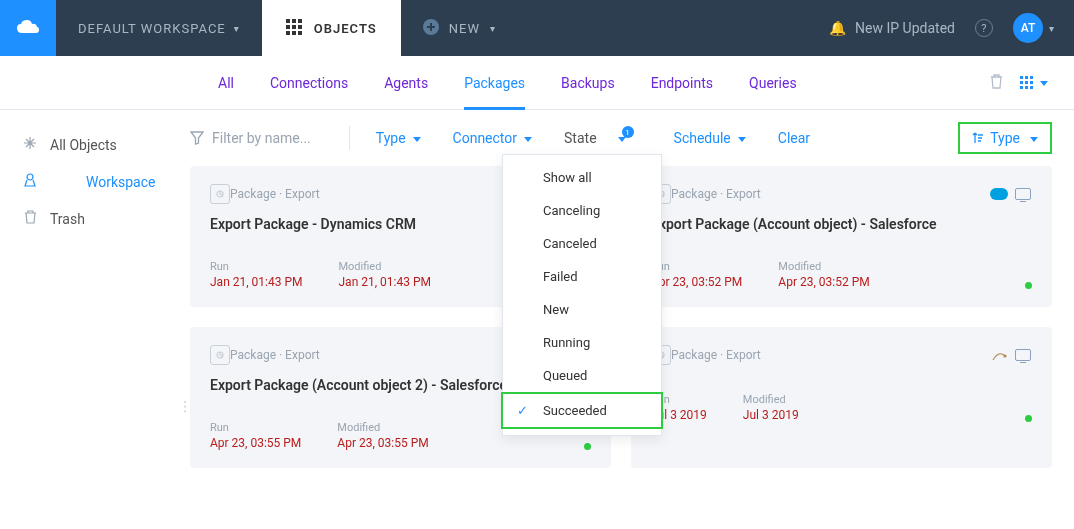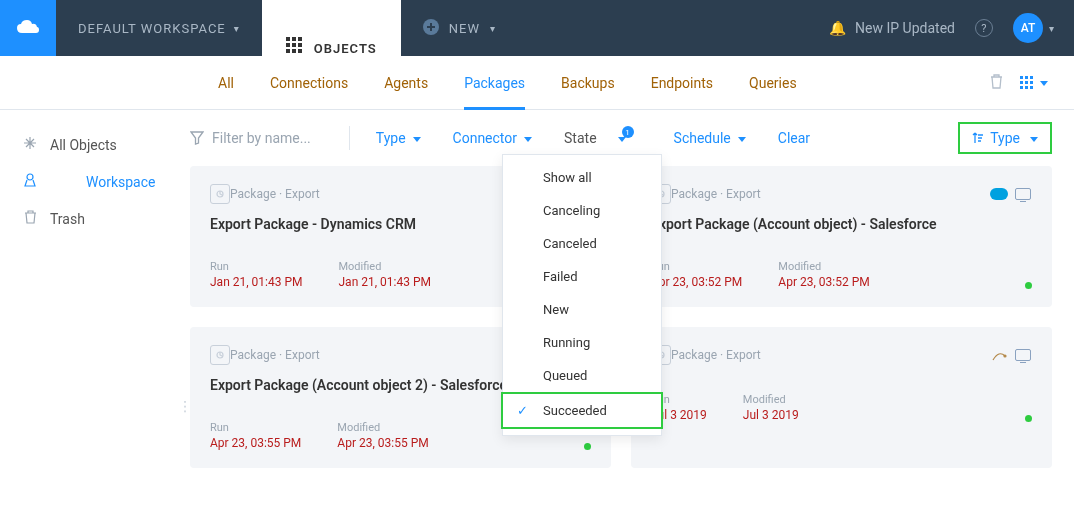--- a/index.html
+++ b/index.html
@@ -3,31 +3,31 @@
 <meta charset="utf-8">
 <style>
   * { box-sizing: border-box; margin: 0; padding: 0; font-family: -apple-system, BlinkMacSystemFont, "Segoe UI", Roboto, Arial, sans-serif; }
   body { background: #fff; color: #333; width: 1074px; height: 529px; overflow: hidden; }
 
   
   .topbar { height: 56px; background: #2c3e50; display: flex; align-items: center; color: #a9b7c5; font-size: 14px; }
   .logo-box { width: 56px; height: 56px; background: #1e90ff; display: flex; align-items: center; justify-content: center; }
   .logo-box svg { fill: #fff; }
   .workspace-sel { padding: 0 22px; display: flex; align-items: center; gap: 8px; letter-spacing: 1px; font-size: 13px; cursor: pointer; }
-  .objects-btn { background: #fff; height: 56px; display: flex; align-items: flex-end; gap: 12px; padding: 0 24px; color: #333; font-weight: 600; letter-spacing: 1px; font-size: 13px; }
+  .objects-btn { background: #fff; height: 56px; display: flex; align-items: center; gap: 12px; padding: 0 24px; color: #333; font-weight: 600; letter-spacing: 1px; font-size: 13px; }
   .new-btn { display: flex; align-items: center; gap: 10px; padding: 0 22px; letter-spacing: 1px; font-size: 13px; cursor: pointer; }
   .top-right { margin-left: auto; display: flex; align-items: center; gap: 20px; padding-right: 20px; }
   .notif { display: flex; align-items: center; gap: 8px; cursor: pointer; }
   .avatar { width: 30px; height: 30px; border-radius: 50%; background: #1e90ff; color: #fff; display: flex; align-items: center; justify-content: center; font-size: 12px; font-weight: 500; }
   .chevdown { font-size: 10px; }
 
   
   .tabsrow { height: 54px; border-bottom: 1px solid #e0e6ed; display: flex; align-items: center; }
   .tabs { display: flex; gap: 0; margin-left: 200px; height: 100%; }
-  .tab { padding: 0 18px; display: flex; align-items: center; font-size: 14px; color: #a16207; cursor: pointer; position: relative; }
+  .tab { padding: 0 18px; display: flex; align-items: center; font-size: 14px; color: #6d28d9; cursor: pointer; position: relative; }
   .tab.active { color: #1e90ff; }
   .tab.active::after { content: ""; position: absolute; left: 18px; right: 18px; bottom: -1px; height: 3px; background: #1e90ff; }
   .tabs-right { margin-left: auto; display: flex; align-items: center; gap: 16px; padding-right: 26px; color: #9aa5b1; }
   .triangledown-blue::after { content: ""; display: inline-block; border-left: 4px solid transparent; border-right: 4px solid transparent; border-top: 5px solid #1e90ff; margin-left: 4px; vertical-align: middle; }
 
   
   .main { display: flex; }
   .sidebar { width: 190px; padding-top: 16px; }
   .side-item { display: flex; align-items: center; gap: 12px; padding: 10px 22px; font-size: 14px; color: #555; cursor: pointer; }
   .side-item.active { color: #1e90ff; gap: 48px; }

